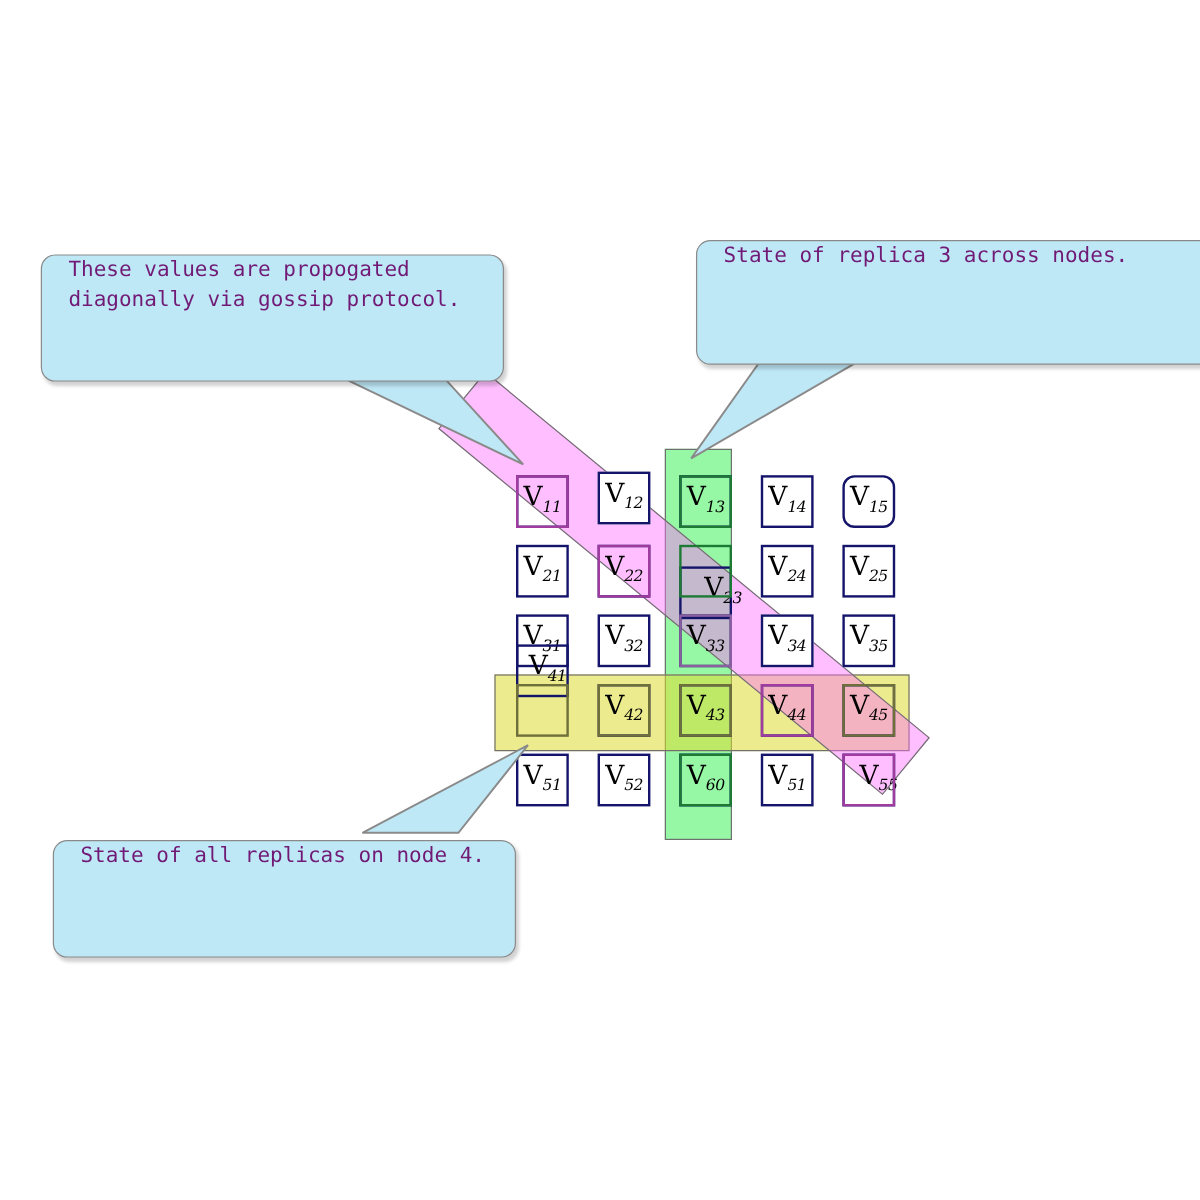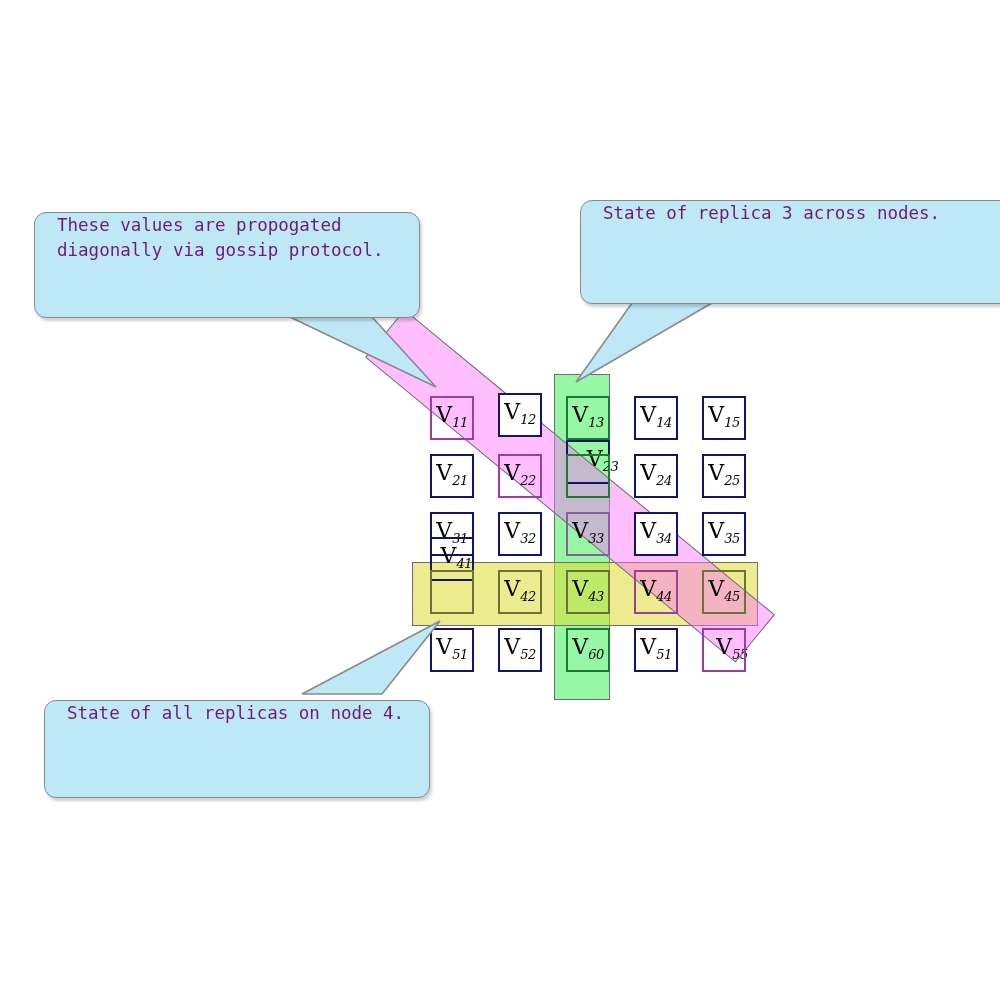--- a/index.html
+++ b/index.html
@@ -153,30 +153,30 @@
       </div>
       <div class="cell" style="left: 498px; top: 393px;">
         <span class="vlabel">V<sub>12</sub></span>
       </div>
       <div class="cell" style="left: 566px; top: 396px; background: transparent;">
         <span class="vlabel">V<sub>13</sub></span>
       </div>
       <div class="cell" style="left: 634px; top: 396px;">
         <span class="vlabel">V<sub>14</sub></span>
       </div>
-      <div class="cell" style="left: 702px; top: 396px;">
+      <div class="cell" style="left: 702px; top: 396px; border-radius: 10px;">
         <span class="vlabel">V<sub>15</sub></span>
       </div>
       <div class="cell" style="left: 430px; top: 454px;">
         <span class="vlabel">V<sub>21</sub></span>
       </div>
       <div class="cell" style="left: 498px; top: 454px; background: transparent;">
         <span class="vlabel">V<sub>22</sub></span>
       </div>
-      <div class="cell" style="left: 566px; top: 440px; background: transparent; padding-left: 29px;">
+      <div class="cell" style="left: 566px; top: 472px; background: transparent; padding-left: 29px;">
         <span class="vlabel">V<sub>23</sub></span>
       </div>
       <div class="cell" style="left: 634px; top: 454px;">
         <span class="vlabel">V<sub>24</sub></span>
       </div>
       <div class="cell" style="left: 702px; top: 454px;">
         <span class="vlabel">V<sub>25</sub></span>
       </div>
       <div class="cell" style="left: 430px; top: 512px;">
         <span class="vlabel">V<sub>31</sub></span>

